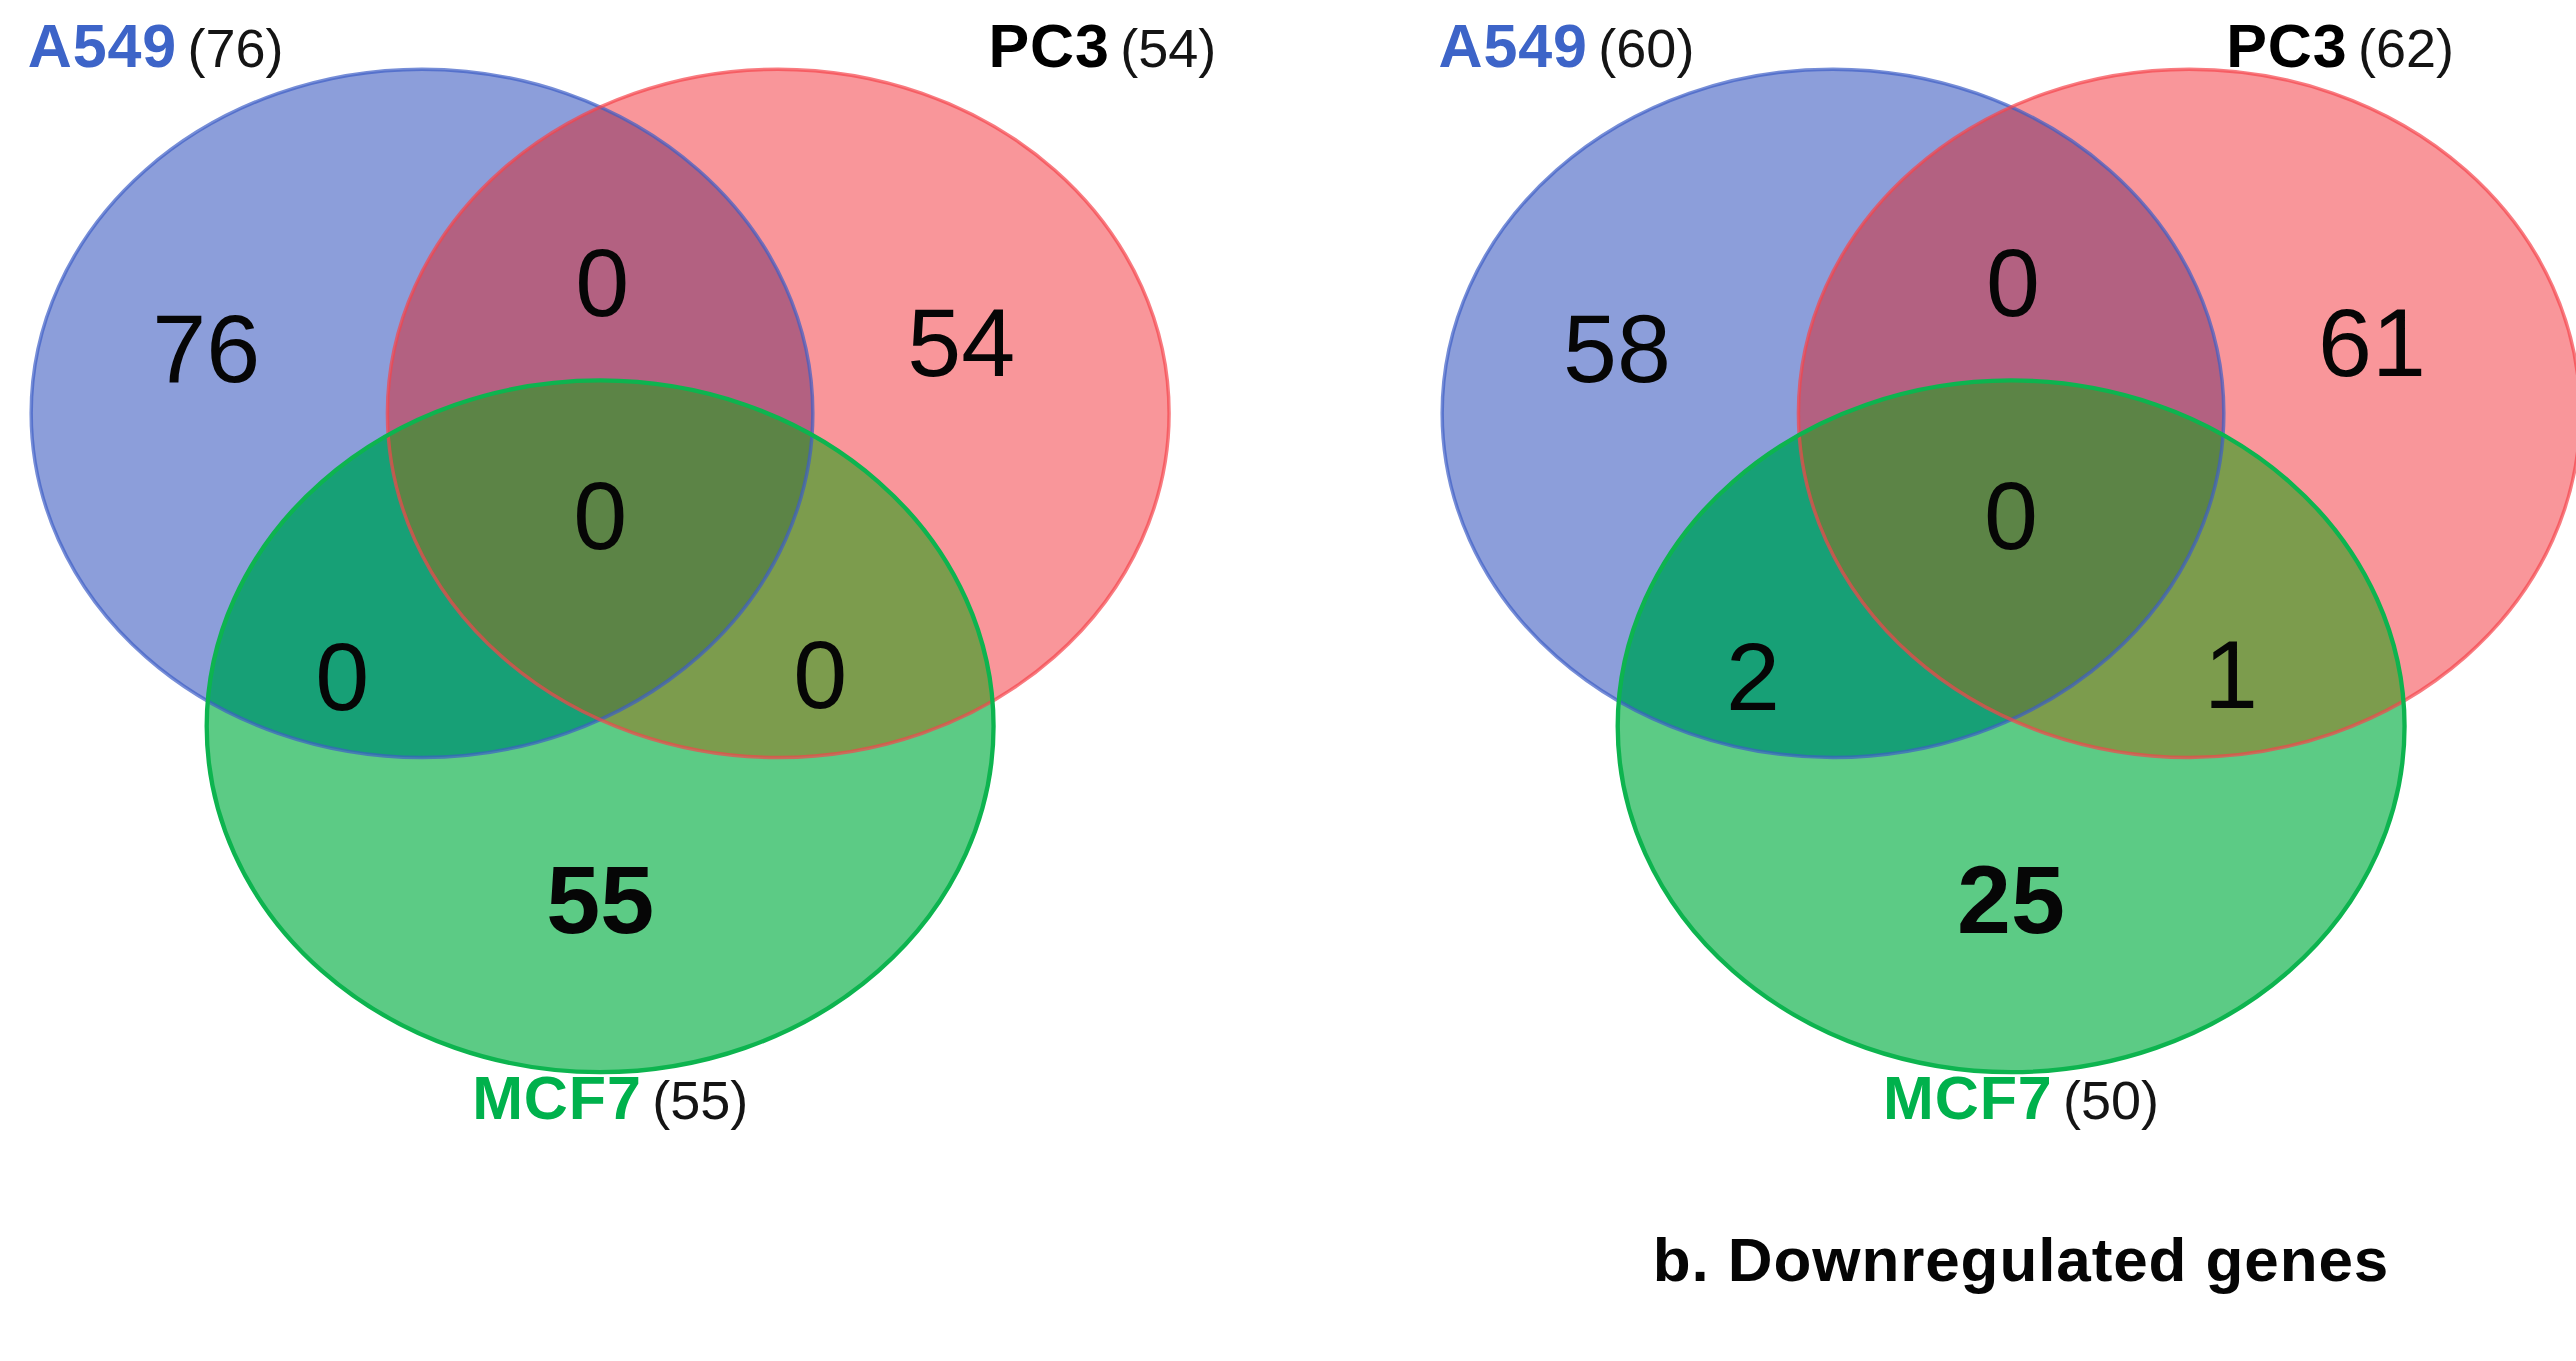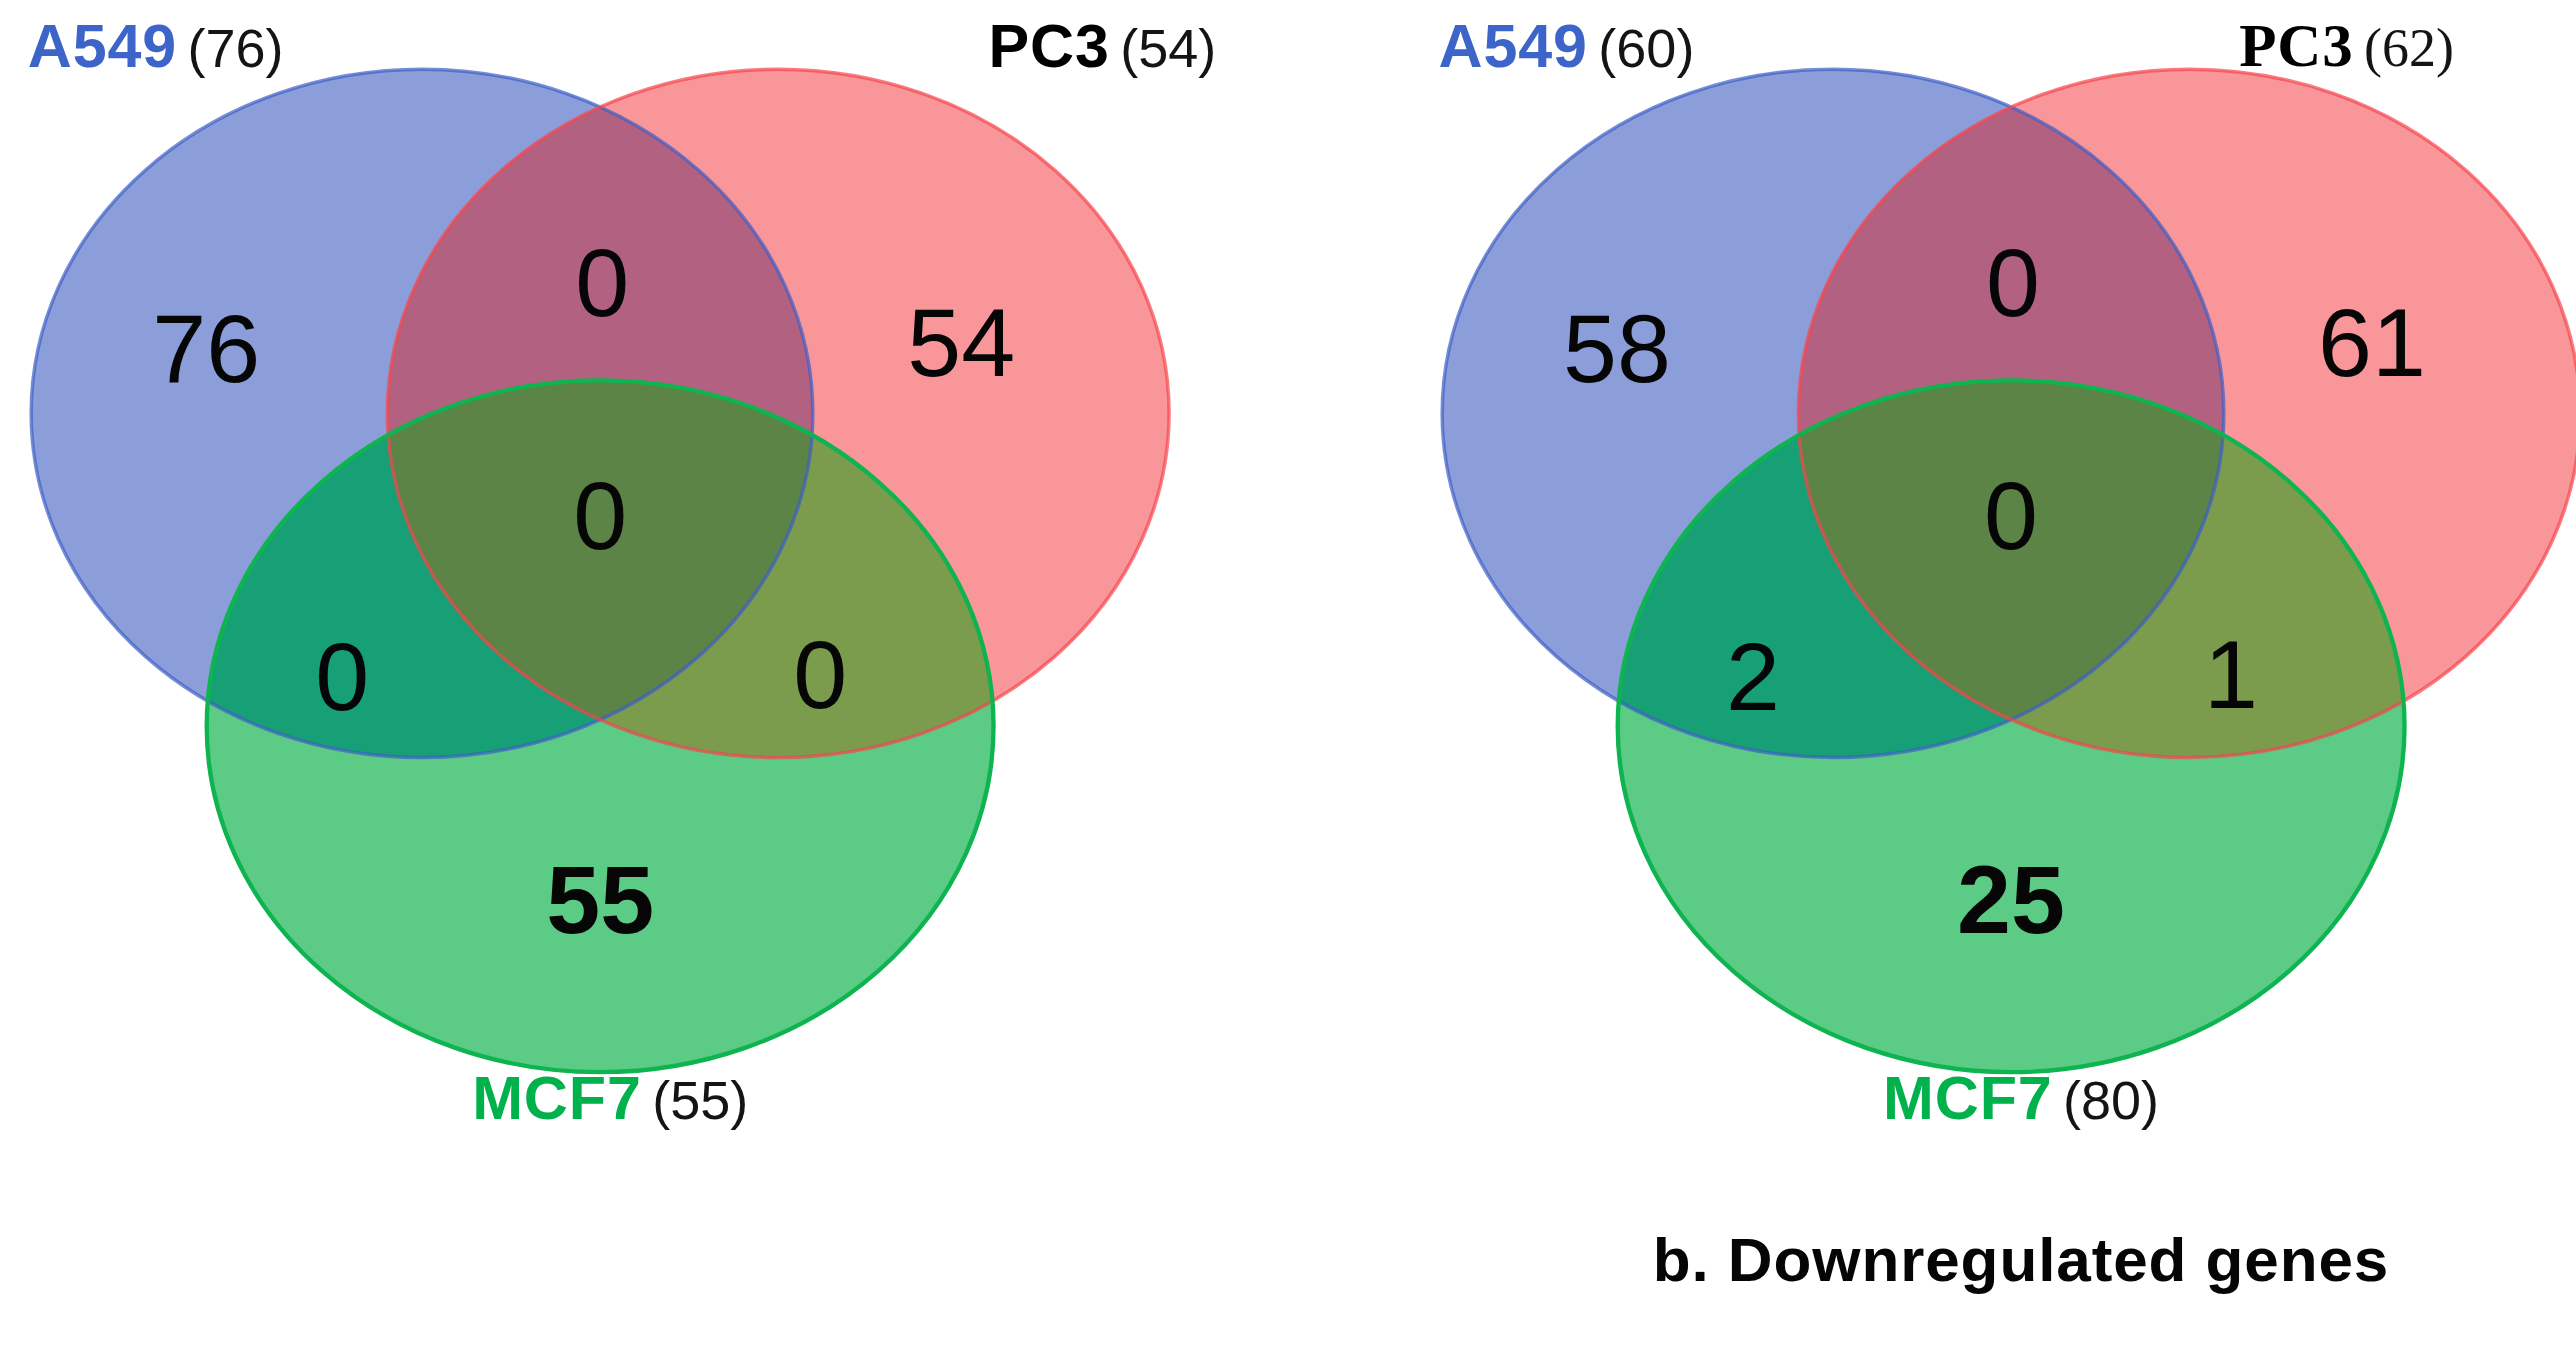--- a/index.html
+++ b/index.html
@@ -15,21 +15,21 @@
   .panel-b .wrap { margin-left: 128px; }
 
   svg.venn { position: absolute; left: 0; top: 0; width: 1211px; height: 1150px; }
 
   
   .set-label { position: absolute; white-space: nowrap; line-height: 1.05; }
   .set-label .name { font-weight: bold; font-size: 61px; letter-spacing: 0.9px; }
   .set-label .count { font-size: 54px; color: #141414; margin-left: 10.4px; }
   .label-a549 { left: 22.5px; top: 14px; text-align: right; }
   .label-pc3  { right: 0px; top: 14px; }
-  .panel-b .label-pc3 { right: 173px; font-family: Liberation Serif, serif; }
+  .panel-b .label-pc3 { right: 173px; }
   .label-mcf7 { left: 605px; top: 1098px; transform: translate(-50%, -50%); }
 
   .c-blue  { color: #3D64C8; }
   .c-red   { color: #000000; }
   .c-green { color: #00B14C; }
 
   
   .num {
     position: absolute; transform: translate(-50%, -50%);
     font-size: 97px; color: #060606; line-height: 1; white-space: nowrap;
@@ -152,21 +152,21 @@
 
       <div class="num pos-a">58</div>
       <div class="num pos-ab">0</div>
       <div class="num pos-b">61</div>
       <div class="num pos-abc">0</div>
       <div class="num pos-ac">2</div>
       <div class="num pos-bc">1</div>
       <div class="num pos-c">25</div>
 
       <div class="set-label label-mcf7">
-        <span class="name c-green">MCF7</span><span class="count">(80)</span>
+        <span class="name c-green">MCF7</span><span class="count">(50)</span>
       </div>
 
       <div class="caption">b. Downregulated genes</div>
     </div>
   </section>
 
 </div>
 
 
 </body></html>

